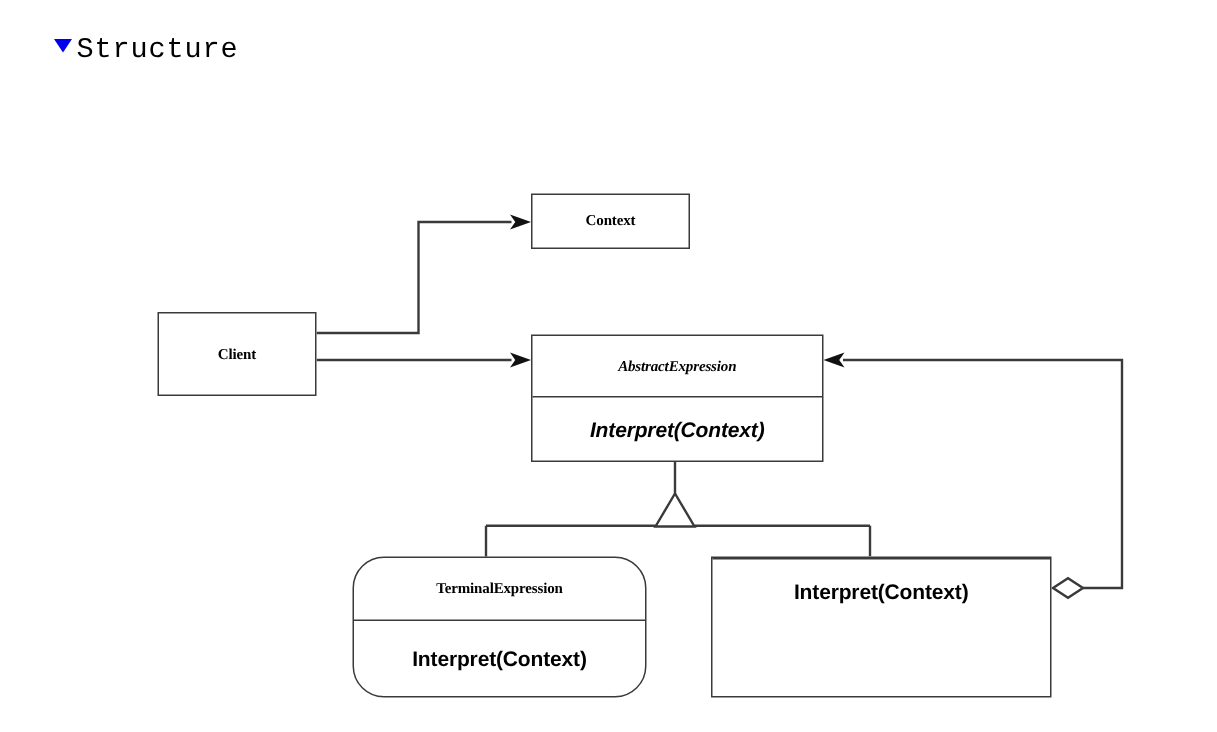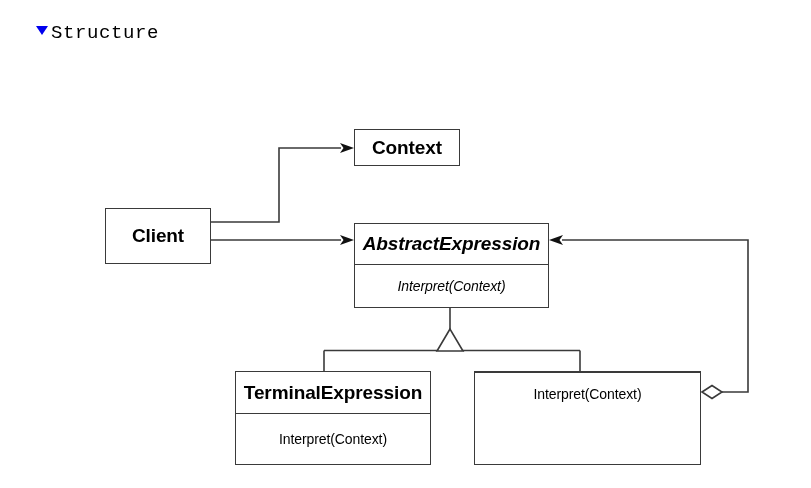--- a/index.html
+++ b/index.html
@@ -75,48 +75,49 @@
     align-items: center;
     justify-content: center;
     box-sizing: border-box;
     white-space: nowrap;
     padding: 0 10px;
   }
   .uml-compartment.divider-top {
     border-top: 1.5px solid #3a3a3a;
   }
   .uml-name {
-    font-size: 19px;
+    font-size: 10px;
     font-weight: bold;
     letter-spacing: -0.1px;
+    font-family: Liberation Serif, serif;
   }
   .uml-name.abstract {
     font-style: italic;
   }
   .uml-op {
     font-size: 14px;
-    font-weight: normal;
+    font-weight: bold;
     letter-spacing: -0.1px;
   }
   .uml-op.abstract {
     font-style: italic;
   }
 
   
   #class-context        { left: 354px; top: 129px; width: 106px; height: 37px; }
   #class-context .uml-compartment { height: 100%; }
 
   #class-client         { left: 105px; top: 208px; width: 106px; height: 56px; }
   #class-client .uml-compartment { height: 100%; }
 
   #class-abstractexpression { left: 354px; top: 223px; width: 195px; height: 85px; }
   #class-abstractexpression .uml-compartment:nth-child(1) { height: 41px; }
   #class-abstractexpression .uml-compartment:nth-child(2) { height: 44px; }
 
-  #class-terminalexpression { left: 235px; top: 371px; width: 196px; height: 94px; }
+  #class-terminalexpression { left: 235px; top: 371px; width: 196px; height: 94px; border-radius: 21px; }
   #class-terminalexpression .uml-compartment:nth-child(1) { height: 42px; }
   #class-terminalexpression .uml-compartment:nth-child(2) { height: 52px; }
 
   #class-nonterminalexpression { left: 474px; top: 371px; width: 227px; height: 94px; }
   #class-nonterminalexpression .uml-compartment:nth-child(1) { height: 42px; }
   #class-nonterminalexpression .uml-compartment:nth-child(2) { height: 52px; }
 </style>
 </head>
 <body>
 

